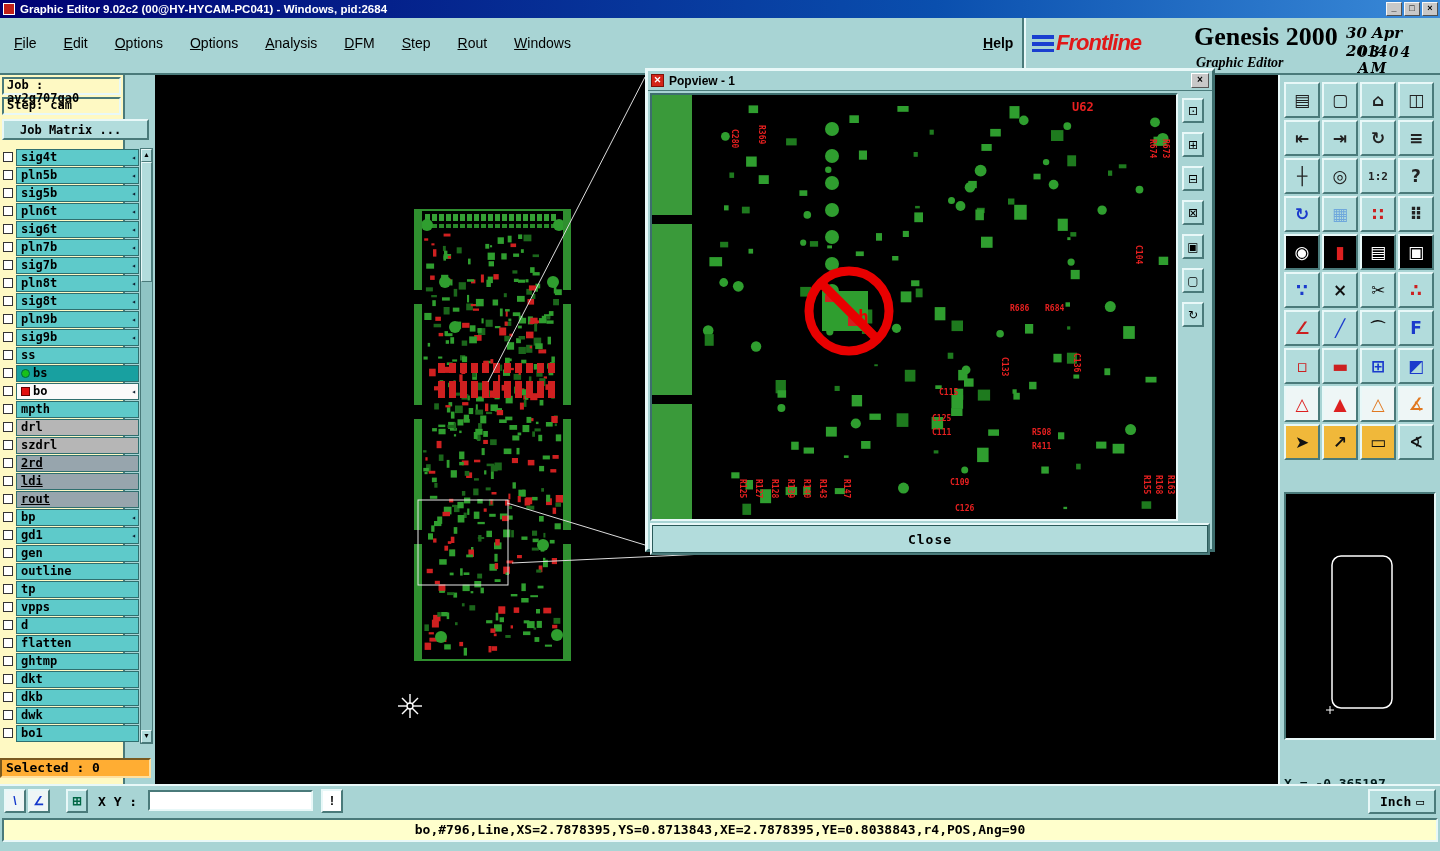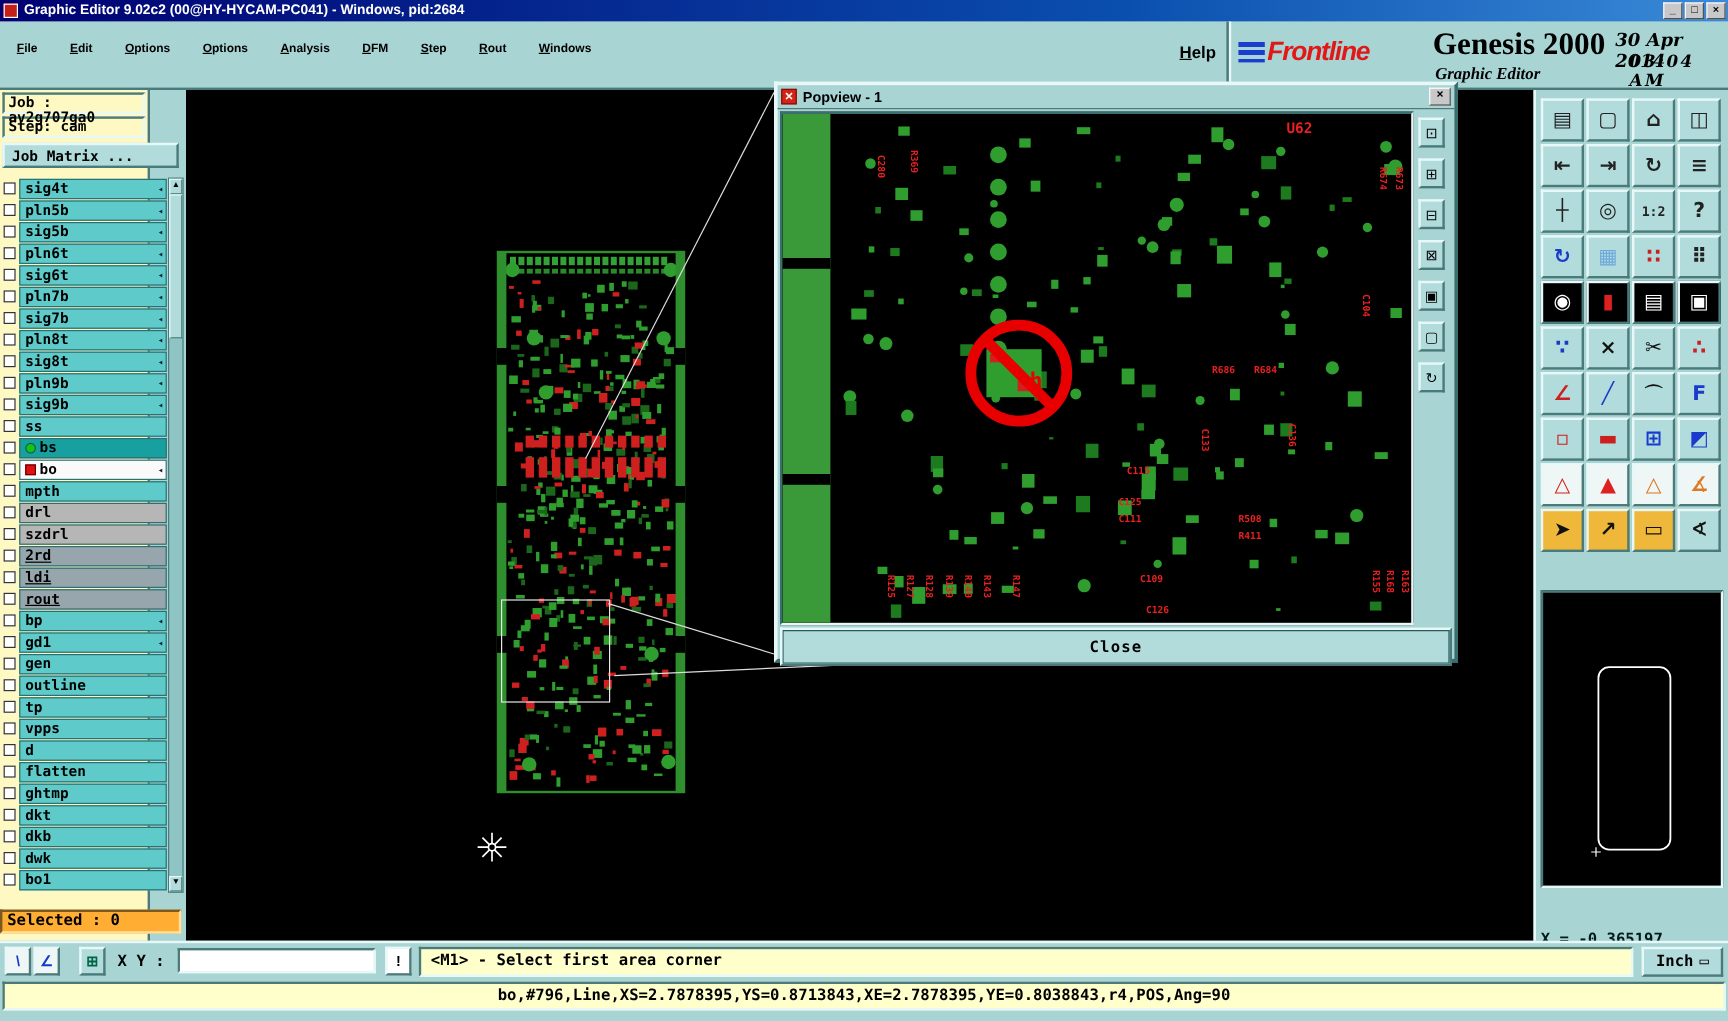--- a/index.html
+++ b/index.html
@@ -16,21 +16,21 @@
   .title-text { color:#fff; font-size:11.5px; font-weight:bold; margin-left:5px; white-space:nowrap; }
   .win-btns { margin-left:auto; margin-right:2px; display:flex; gap:2px; }
   .win-btn { width:16px; height:14px; background:#c8c8c8; border:1px solid;
              border-color:#f8f8f8 #505050 #505050 #f8f8f8; font-size:9px; line-height:11px;
              text-align:center; font-weight:bold; color:#000; }
 
   
   .header { position:absolute; left:0; top:18px; width:1440px; height:57px;
             background:#a8d4d4; border-bottom:2px solid #4a7a7a; }
   .menubar { position:absolute; left:14px; top:17px; display:flex; gap:27px;
-             font-size:10px; font-weight:bold; color:#000; }
+             font-size:14px; font-weight:normal; color:#000; }
   .menu-item { display:inline-block; cursor:default; }
   .menu-item::first-letter { text-decoration:underline; }
   .help-item { position:absolute; left:983px; top:17px; font-size:14px; font-weight:bold; display:inline-block; }
   .help-item::first-letter { text-decoration:underline; }
   .header-sep { position:absolute; left:1022px; top:0; height:55px;
                 border-left:2px solid #4a7a7a; border-right:2px solid #e8f8f8; }
   .brand { position:absolute; left:1028px; top:0; width:412px; height:55px; }
   .logo { position:absolute; left:4px; top:12px; display:flex; align-items:center; }
   .logo-bars { width:22px; height:17px; margin-right:2px;
                background:repeating-linear-gradient(#1a3fd0 0 4px,rgba(0,0,0,0) 4px 7px); }
@@ -45,21 +45,21 @@
               font-style:italic; font-weight:bold; font-size:14px; }
 
   
   .left-panel { position:absolute; left:0; top:75px; width:125px; height:709px;
                 background:#fef9c3; border-right:2px solid #4a7a7a; }
   .field { margin:2px 2px 0 2px; height:18px; border:2px solid;
            border-color:#4a7a7a #e8f8f8 #e8f8f8 #4a7a7a;
            font:bold 12px "DejaVu Sans Mono",monospace; line-height:13px; padding-left:3px; }
   .matrix-btn { display:block; margin:4px 2px 0 2px; width:147px; height:21px; background:#b2dcdc;
                 border:2px solid; border-color:#e8f8f8 #4a7a7a #4a7a7a #e8f8f8;
-                font:bold 12px "DejaVu Sans Mono",monospace; text-align:left; padding-left:6px; }
+                font:bold 12px "DejaVu Sans Mono",monospace; text-align:left; padding-left:16px; }
   .layer-list { position:absolute; left:2px; top:73px; width:151px; height:596px; }
   .layer-rows { position:absolute; left:0; top:0; width:137px; }
   .layer-row { height:18px; display:flex; align-items:center; }
   .cbx { width:10px; height:10px; margin:0 3px 0 1px; background:#fff; border:1px solid #333; flex:none; }
   .lyr-label { flex:1; height:17px; display:flex; align-items:center;
                font:bold 12px "DejaVu Sans Mono",monospace; padding-left:4px;
                border:1px solid #2f6f6f; position:relative; }
   .st-cyan   { background:#5ecaca; }
   .st-selected { background:#18a0a0; }
   .st-white  { background:#fafafa; }
@@ -1199,21 +1199,20 @@
     <div>Y = 4.884057</div>
   </div>
 
   <div class="xy-row">
     <div class="small-btn" style="left:4px;background:#eef6f6;color:#1338cc;">\</div>
     <div class="small-btn" style="left:28px;background:#eef6f6;color:#1338cc;">∠</div>
     <div class="small-btn" style="left:66px;background:#b2dcdc;color:#064;">⊞</div>
     <span class="xy-label">X Y :</span>
     <input class="xy-input" value="" style="">
     <div class="small-btn" style="left:321px;background:#fff;color:#000;">!</div>
-    <div class="msg-box">&lt;M1&gt; - Select first area corner</div>
     <div class="inch-btn">
       <span>Inch</span>
       <span>▭</span>
     </div>
   </div>
 
   <div class="status-row">bo,#796,Line,XS=2.7878395,YS=0.8713843,XE=2.7878395,YE=0.8038843,r4,POS,Ang=90</div>
 
 </div>
 

